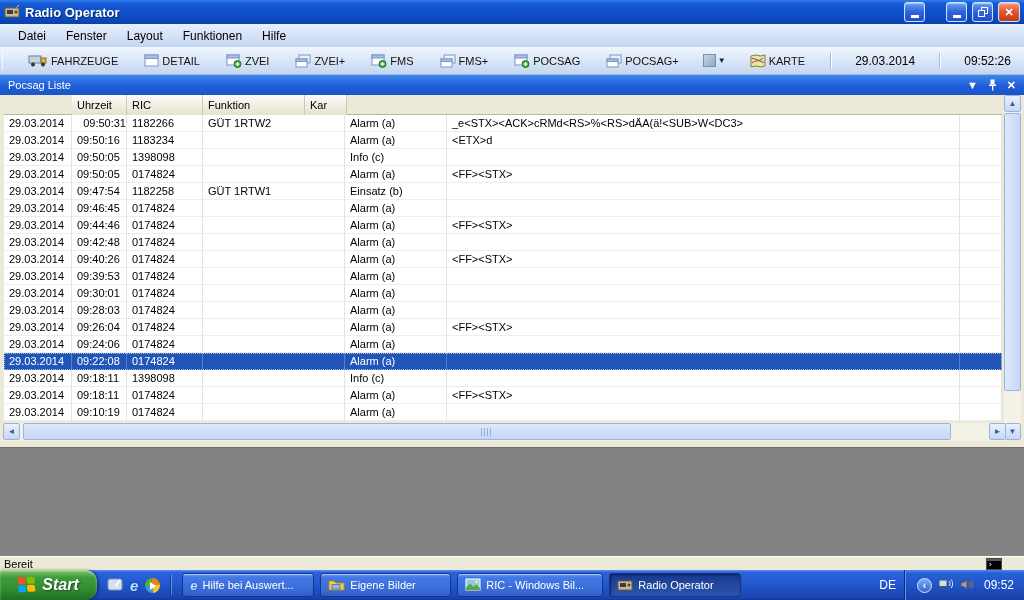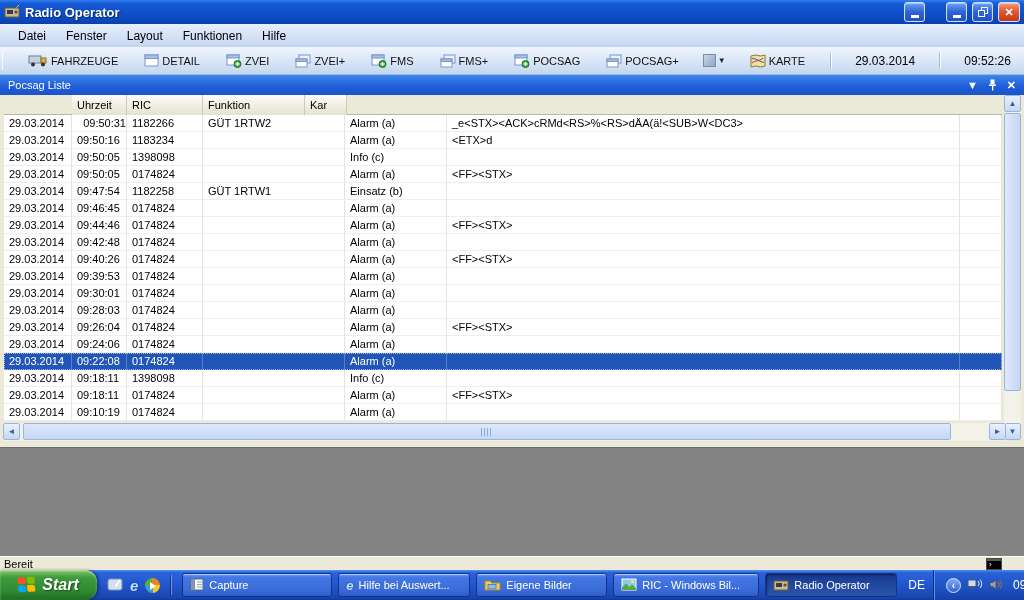--- a/index.html
+++ b/index.html
@@ -541,28 +541,20 @@
   <div class="quicklaunch">
     <span><svg width="16" height="13">
           <rect x="1" y="1" width="14" height="11" rx="2" fill="#D4E0EE" stroke="#7E96B6"></rect>
           <path d="M13,2 L8.5,8.5" stroke="#fff" stroke-width="1.5"></path>
         </svg></span>
     <span class="ie-e">e</span>
     <span class="wmp"></span>
     <span class="ql-sep"></span>
   </div>
 
-  <div class="task-btn t-capture">
-    <span><svg width="14" height="13">
-          <rect x="1" y="1" width="12" height="11" fill="#F8F8F2" stroke="#5A6A88"></rect>
-          <rect x="1" y="1" width="4" height="11" fill="#8494AC"></rect>
-          <path d="M7,4 h5 M7,6.5 h5 M7,9 h5" stroke="#9AA6B8"></path>
-        </svg></span>
-    <span>Capture</span>
-  </div>
   <div class="task-btn t-hilfe">
     <span class="ie-e" style="font-size:13px">e</span>
     <span>Hilfe bei Auswert...</span>
   </div>
   <div class="task-btn t-bilder">
     <span><svg width="17" height="13">
           <path d="M1,3 L6,3 L8,5 L16,5 L16,12 L1,12 Z" fill="#F5CE58" stroke="#B08818"></path>
           <rect x="4" y="6.5" width="8" height="4.5" fill="#8CBCE8" stroke="#5880A8"></rect>
         </svg></span>
     <span>Eigene Bilder</span>

